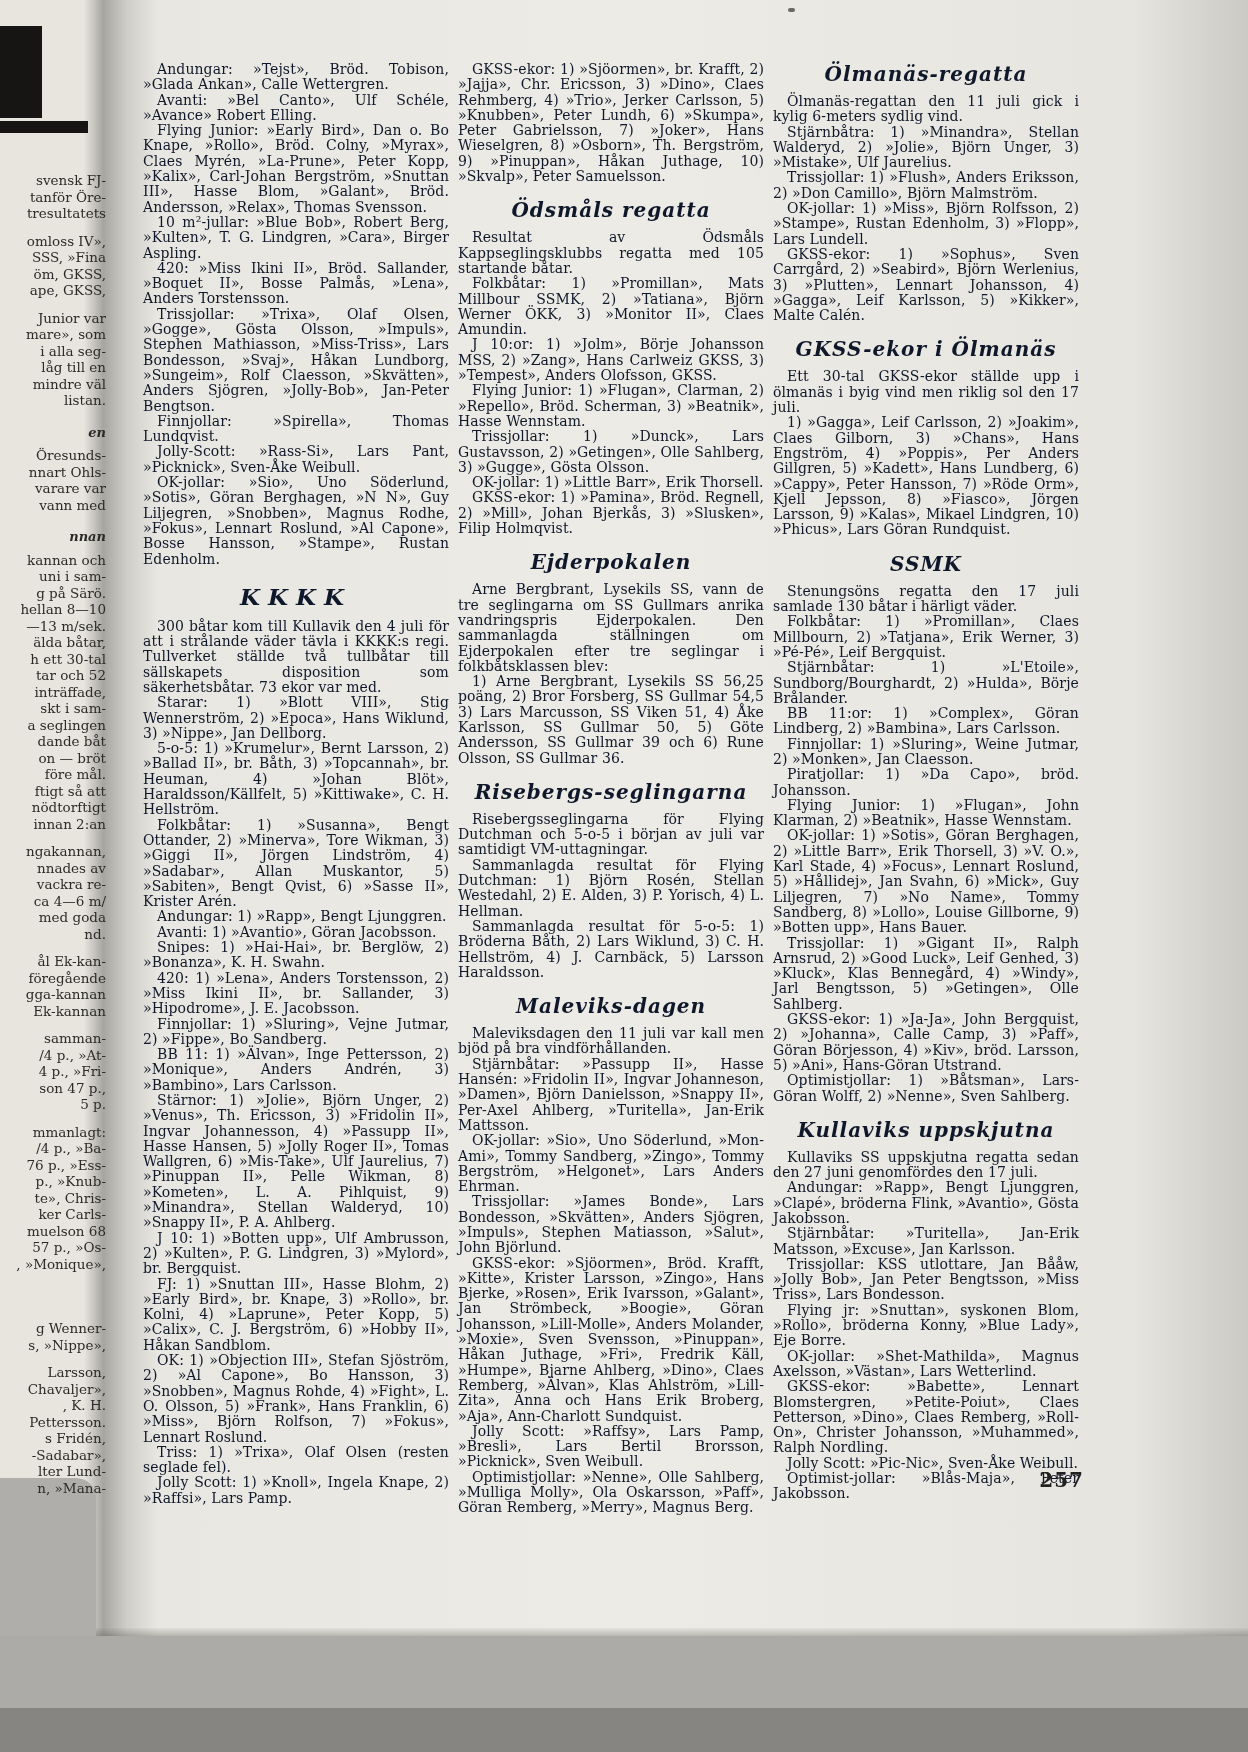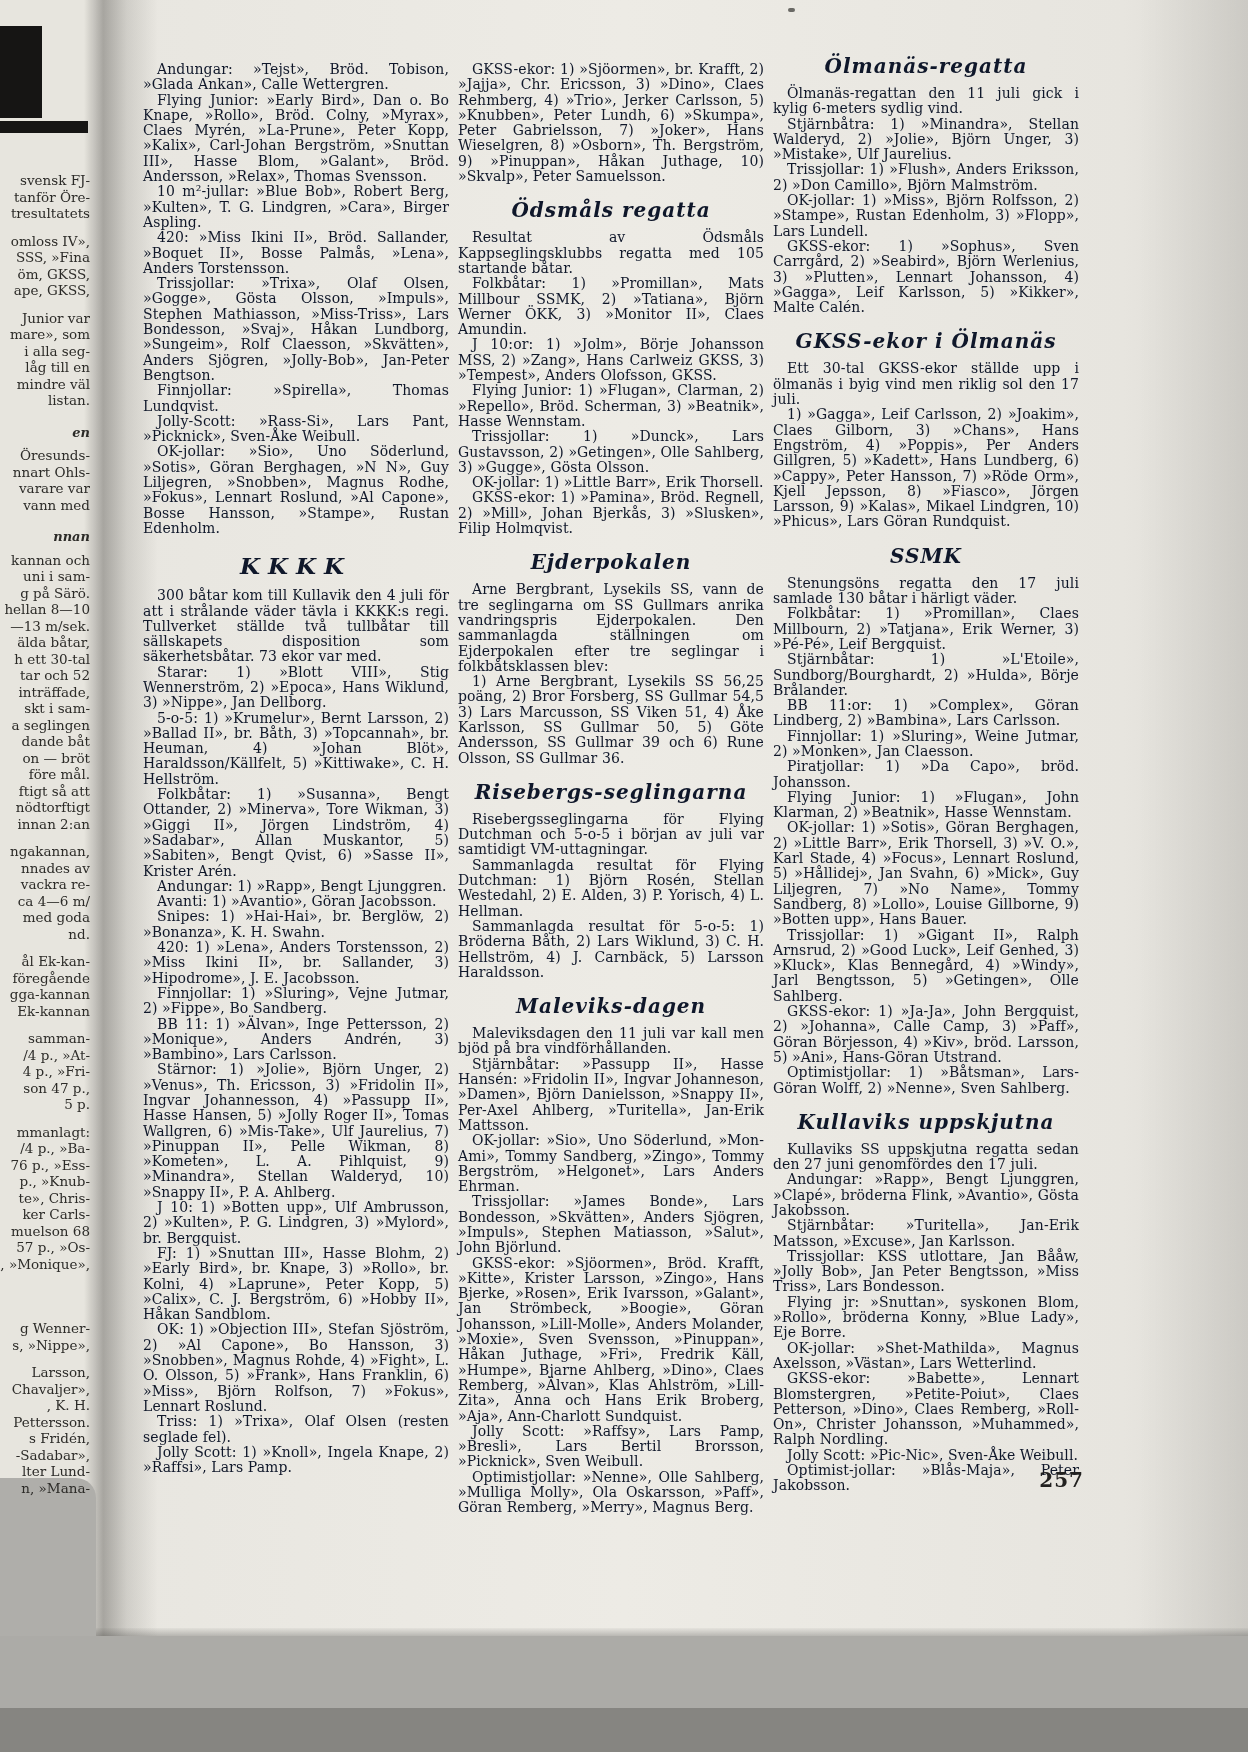--- a/index.html
+++ b/index.html
@@ -24,38 +24,38 @@
   .gutter{position:absolute;left:84px;top:0;width:74px;height:1636px;
         background:linear-gradient(to right,rgba(42,40,36,0) 0%,rgba(42,40,36,0.34) 26%,rgba(42,40,36,0.13) 58%,rgba(42,40,36,0) 100%);}
   .corner-gray{position:absolute;left:0;top:1478px;width:96px;height:158px;background:#afaeaa;
         border-top-right-radius:20px;}
 
   .ink-blot1{position:absolute;left:0;top:26px;width:42px;height:92px;background:#161514;}
   .ink-bar{position:absolute;left:0;top:121px;width:88px;height:12px;background:#161514;}
   .speck{position:absolute;left:788px;top:8px;width:7px;height:4px;background:#6a6965;border-radius:2px;}
 
   
-  .strip{position:absolute;left:0;top:0;width:90px;padding:172px 3px 0 0;
+  .strip{position:absolute;left:16px;top:0;width:90px;padding:172px 3px 0 0;
          text-align:right;color:#2c2b28;font-size:13.5px;line-height:16.5px;}
   .strip-line{white-space:nowrap;}
   .strip-line.gap{margin-top:11px;}
   .strip-line.biggap{margin-top:48px;}
   .frag-heading{font-style:italic;font-weight:bold;font-size:13px;margin:16px 0 6px;}
 
   
   .col{position:absolute;width:306px;text-align:justify;color:#0f172a;
        font-size:14px;line-height:15.3px;letter-spacing:0.1px;}
   #col1{left:143px;top:62px;}
   #col2{left:458px;top:62px;}
   #col3{left:773px;top:54px;}
   .para{margin:0;text-indent:14px;}
   .heading{font-weight:bold;font-style:italic;text-align:center;text-indent:0;
            font-size:20px;line-height:24px;letter-spacing:1px;margin:14px 0 8px;}
   .heading.wide{font-size:23px;letter-spacing:8px;margin:18px 0 10px;}
-  .col > .heading:first-child{margin-top:0;}
+  .col > .heading:first-child{margin-top:8px;}
 
   .page-number{position:absolute;left:1024px;top:1468px;width:60px;text-align:right;
         font-weight:bold;font-size:20px;letter-spacing:1px;color:#222120;}
 </style>
 </head>
 <body>
 
 <div id="scan">
   <div class="band-mid"></div>
   <div class="band-dark"></div>
@@ -140,20 +140,21 @@
       <div class="strip-line">, K. H.</div>
       <div class="strip-line">Pettersson.</div>
       <div class="strip-line">s Fridén,</div>
       <div class="strip-line">-Sadabar»,</div>
       <div class="strip-line">lter Lund-</div>
       <div class="strip-line">n, »Mana-</div>
     </div>
 
   <div class="col" id="col1">
       <p class="para">Andungar: »Tejst», Bröd. Tobison, »Glada Ankan», Calle Wettergren.</p>
+      <p class="para">Avanti: »Bel Canto», Ulf Schéle, »Avance» Robert Elling.</p>
       <p class="para">Flying Junior: »Early Bird», Dan o. Bo Knape, »Rollo», Bröd. Colny, »Myrax», Claes Myrén, »La-Prune», Peter Kopp, »Kalix», Carl-Johan Bergström, »Snuttan III», Hasse Blom, »Galant», Bröd. Andersson, »Relax», Thomas Svensson.</p>
       <p class="para">10 m²-jullar: »Blue Bob», Robert Berg, »Kulten», T. G. Lindgren, »Cara», Birger Aspling.</p>
       <p class="para">420: »Miss Ikini II», Bröd. Sallander, »Boquet II», Bosse Palmås, »Lena», Anders Torstensson.</p>
       <p class="para">Trissjollar: »Trixa», Olaf Olsen, »Gogge», Gösta Olsson, »Impuls», Stephen Mathiasson, »Miss-Triss», Lars Bondesson, »Svaj», Håkan Lundborg, »Sungeim», Rolf Claesson, »Skvätten», Anders Sjögren, »Jolly-Bob», Jan-Peter Bengtson.</p>
       <p class="para">Finnjollar: »Spirella», Thomas Lundqvist.</p>
       <p class="para">Jolly-Scott: »Rass-Si», Lars Pant, »Picknick», Sven-Åke Weibull.</p>
       <p class="para">OK-jollar: »Sio», Uno Söderlund, »Sotis», Göran Berghagen, »N N», Guy Liljegren, »Snobben», Magnus Rodhe, »Fokus», Lennart Roslund, »Al Capone», Bosse Hansson, »Stampe», Rustan Edenholm.</p>
       <div class="heading wide">KKKK</div>
       <p class="para">300 båtar kom till Kullavik den 4 juli för att i strålande väder tävla i KKKK:s regi. Tullverket ställde två tullbåtar till sällskapets disposition som säkerhetsbåtar. 73 ekor var med.</p>
       <p class="para">Starar: 1) »Blott VIII», Stig Wennerström, 2) »Epoca», Hans Wiklund, 3) »Nippe», Jan Dellborg.</p>

